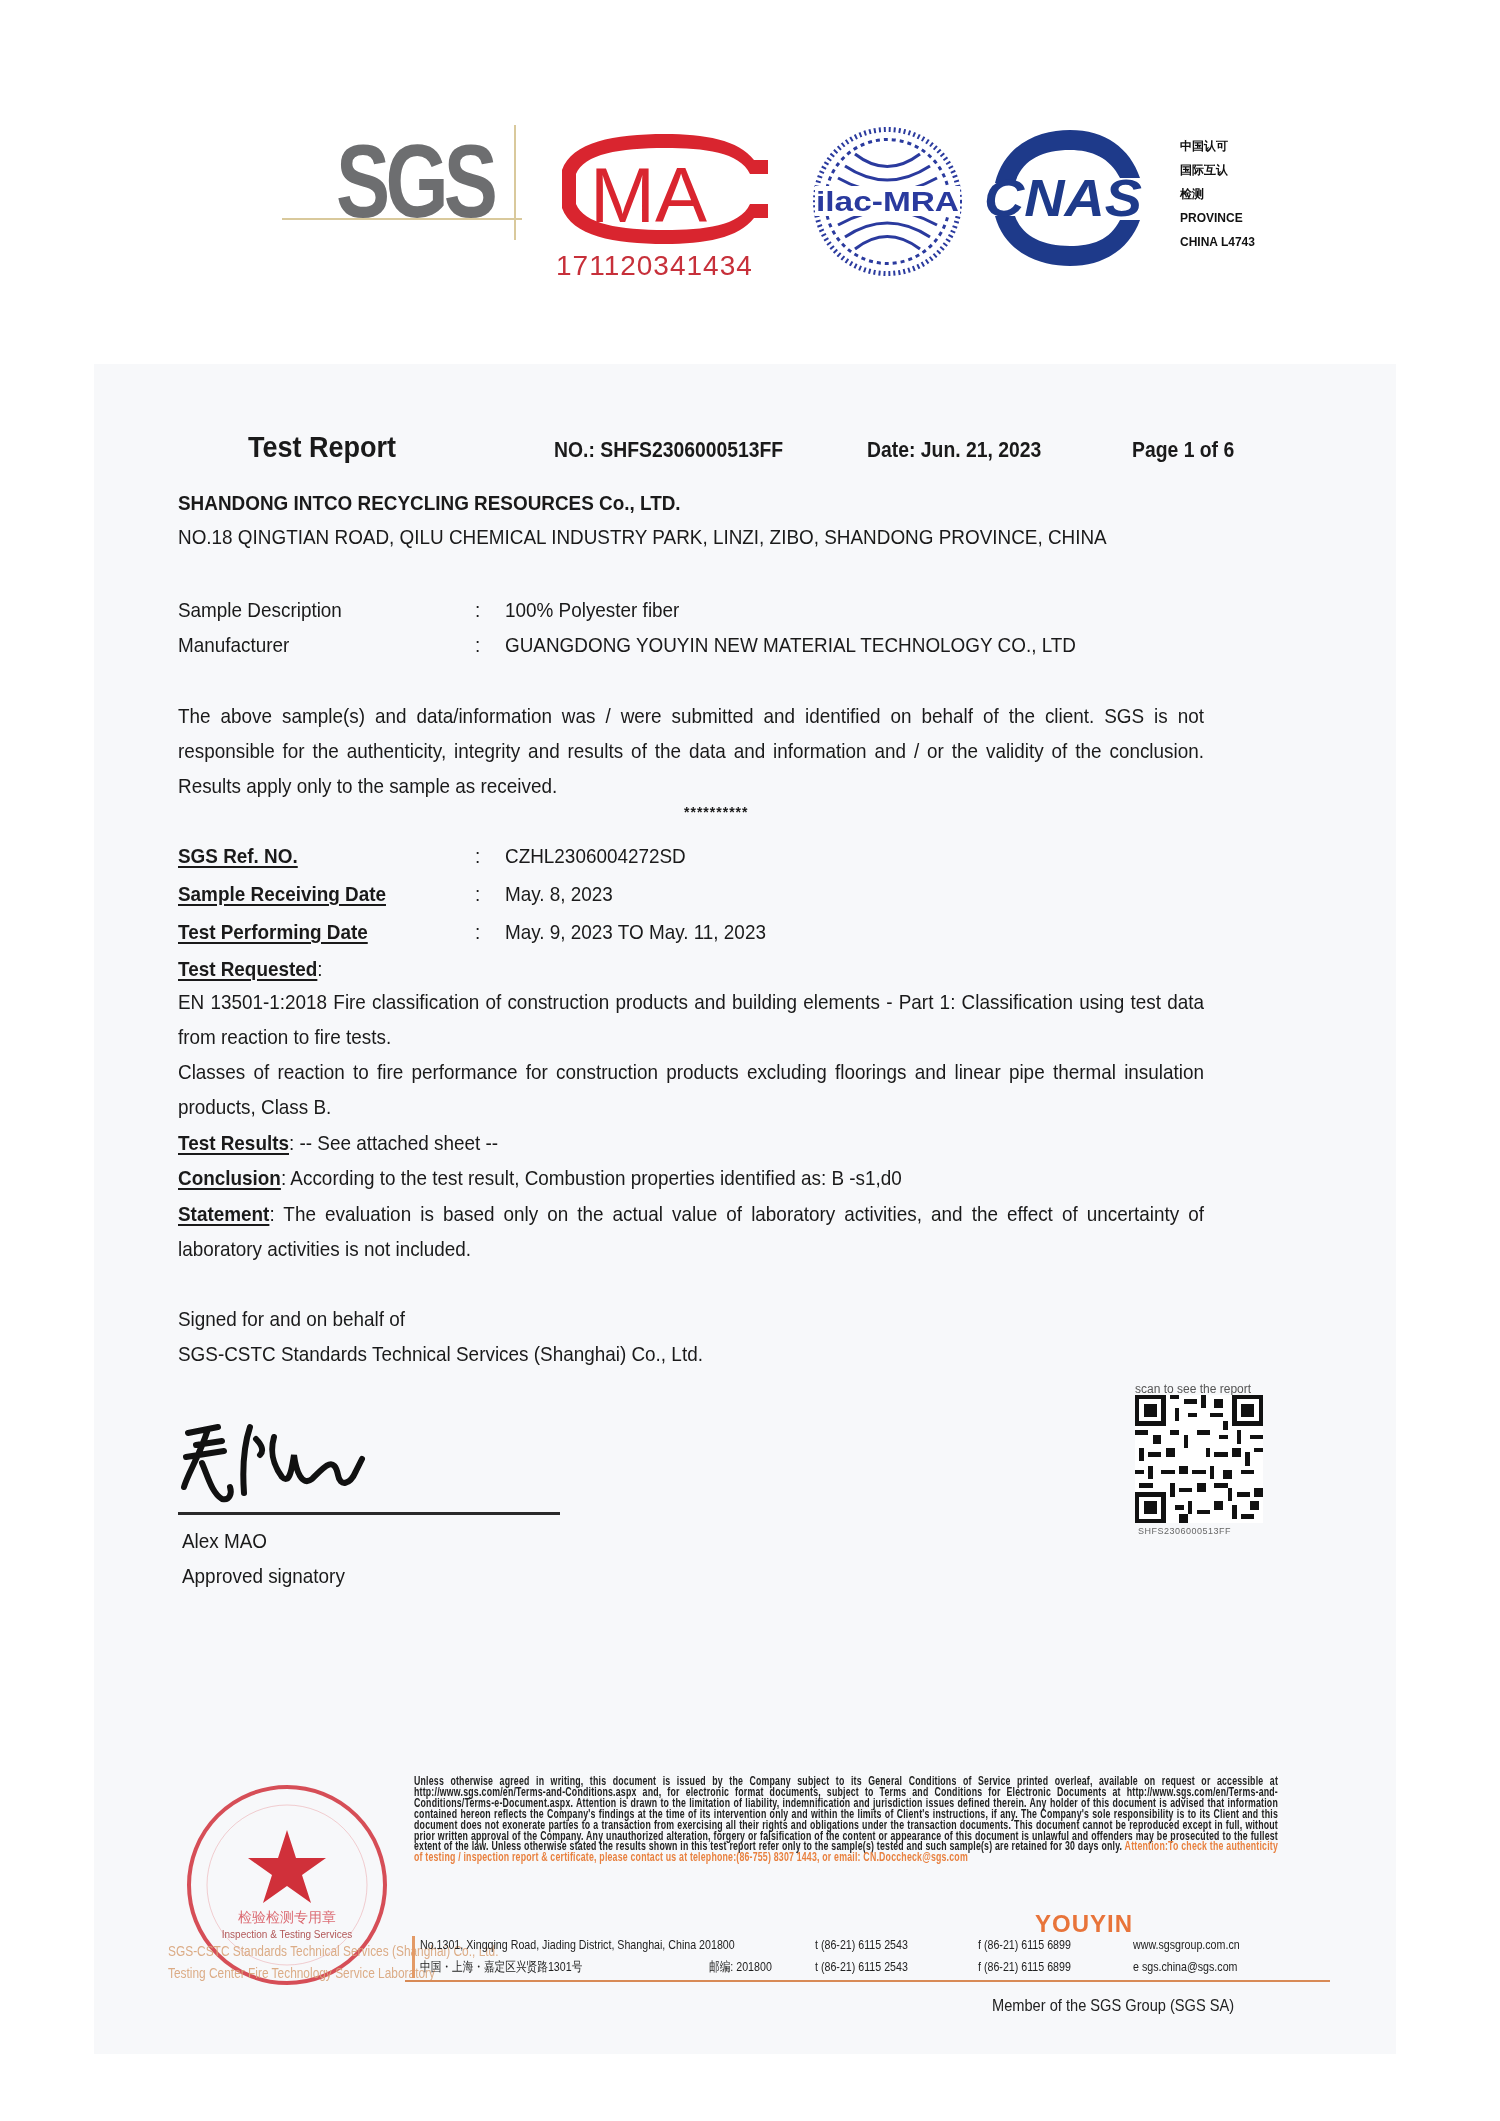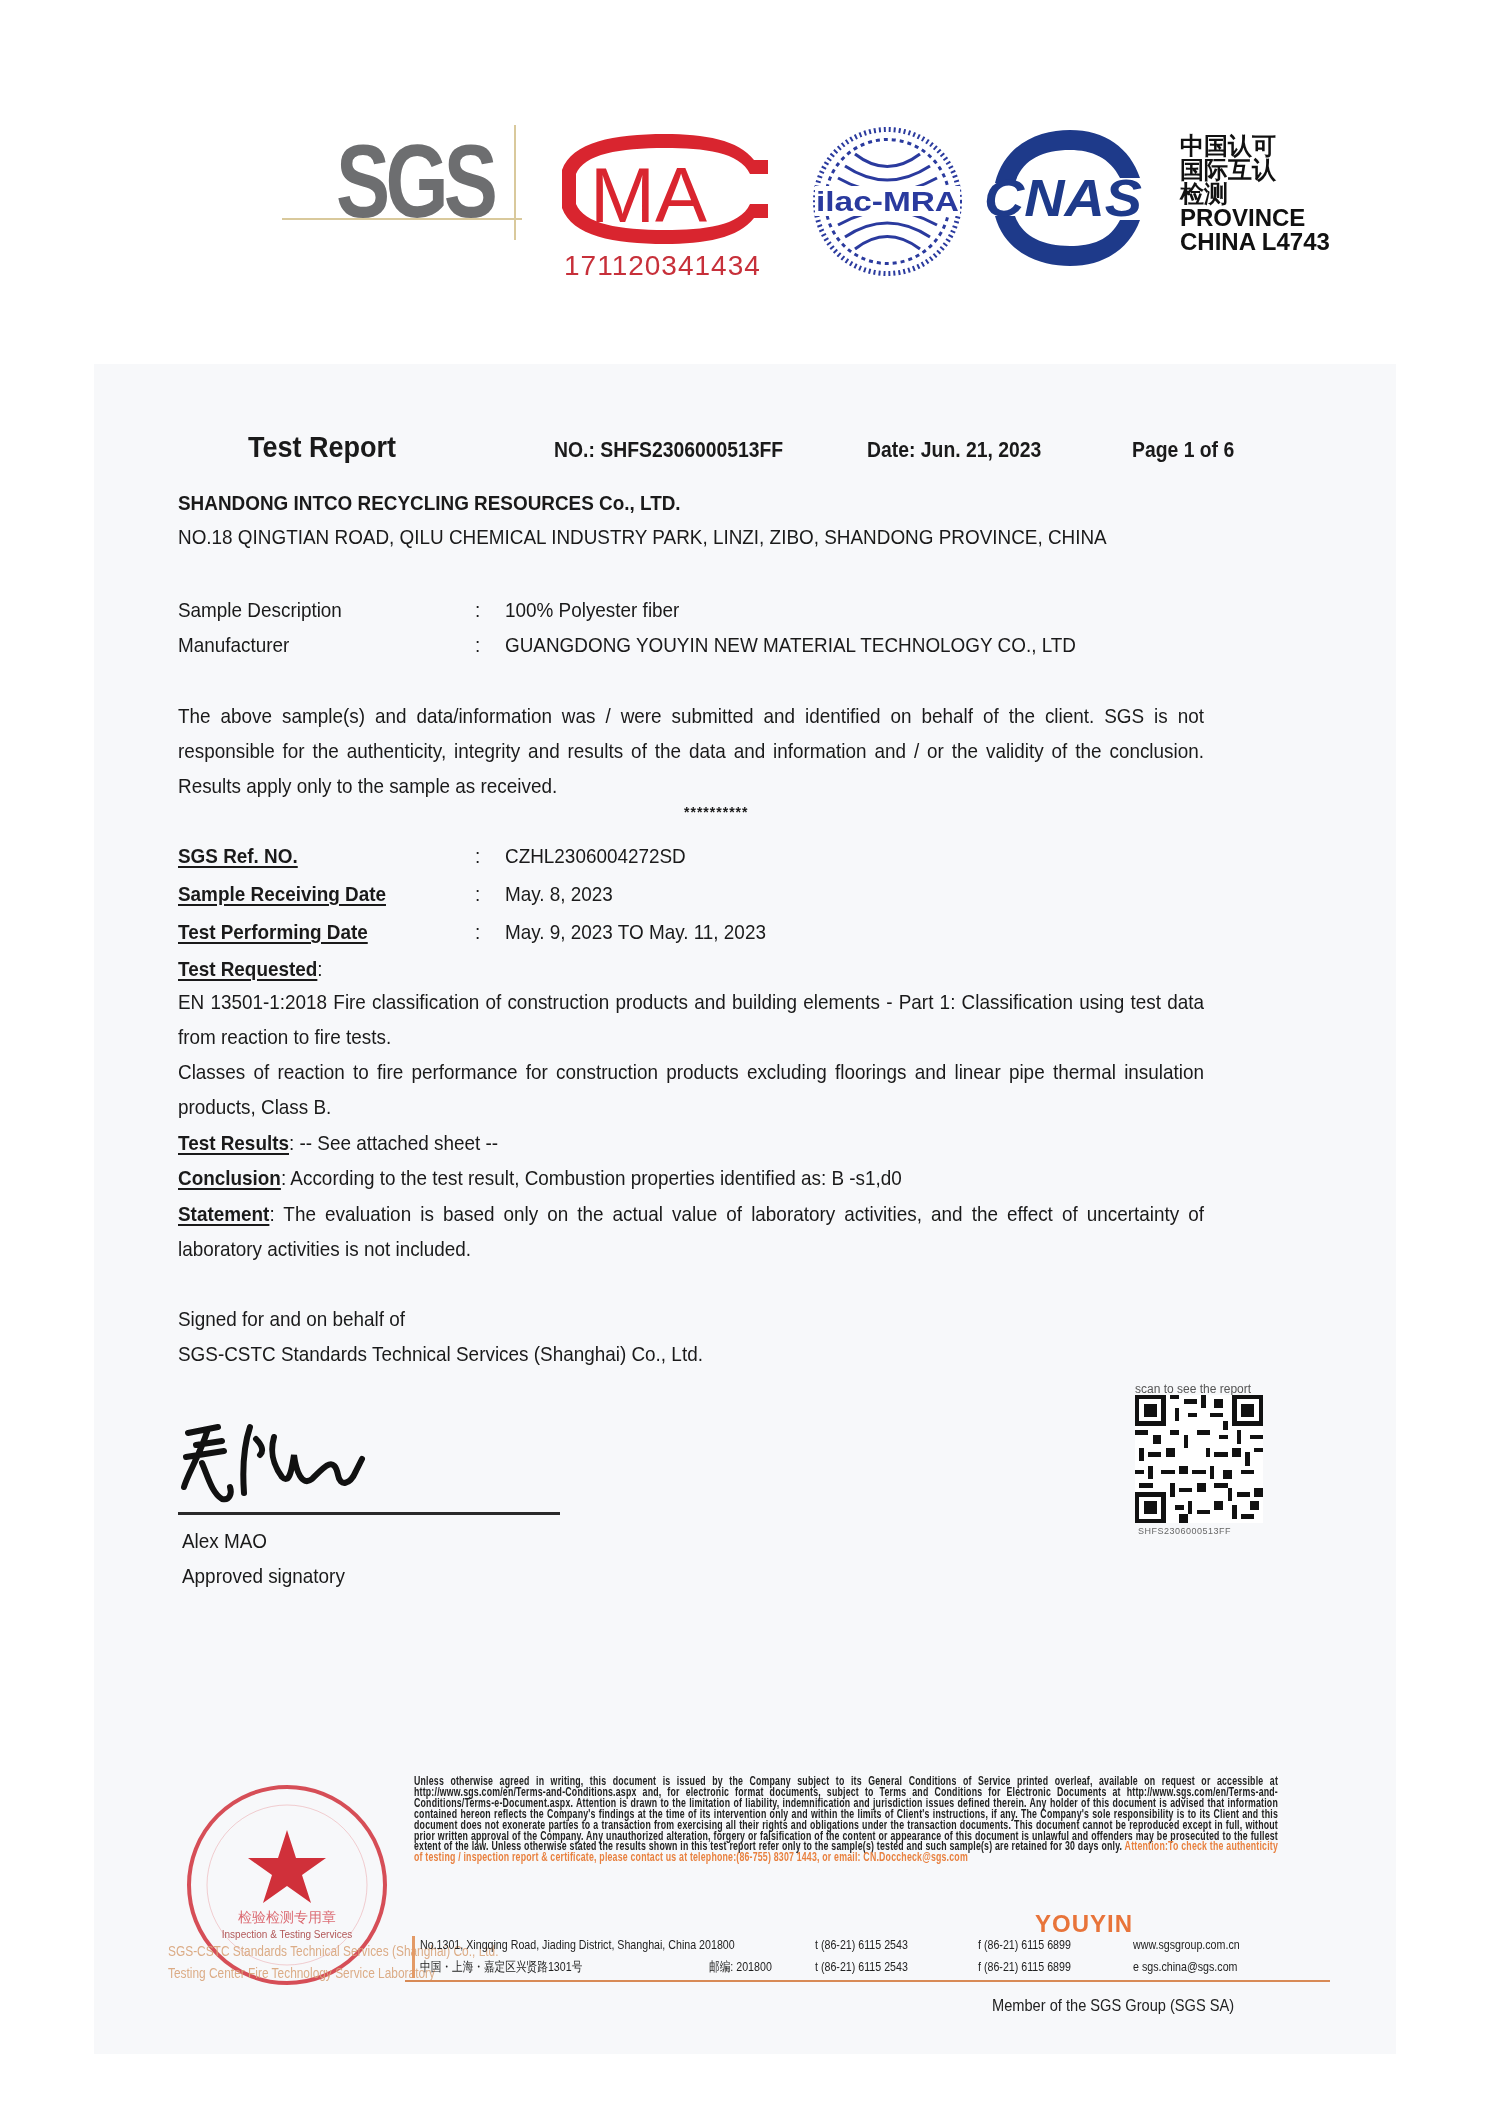--- a/index.html
+++ b/index.html
@@ -11,26 +11,26 @@
 
   
   .sgs-logo { left:282px; top:125px; width:235px; height:115px; }
   .sgs-text { position:absolute; left:54px; top:4px; font-family:"Liberation Sans", sans-serif; font-weight:bold;
     font-size:104px; letter-spacing:-6px; color:#6d6e70; transform:scaleX(0.78); transform-origin:left top; line-height:1; }
   .sgs-hline { position:absolute; left:0; top:93px; width:240px; height:2px; background:#d9c99c; }
   .sgs-vline { position:absolute; left:232px; top:0; width:2px; height:115px; background:#d9c99c; }
 
   .cma-logo { left:550px; top:130px; width:232px; height:158px; }
   .cma-ring { position:absolute; left:4px; top:0; width:222px; height:118px; }
-  .cma-num { position:absolute; left:14px; top:120px; font-size:28px; color:#c7303a; letter-spacing:1px; }
+  .cma-num { position:absolute; left:6px; top:120px; font-size:28px; color:#c7303a; letter-spacing:1px; }
 
   .ilac-logo { left:810px; top:124px; width:155px; height:155px; }
   .cnas-logo { left:980px; top:128px; width:165px; height:140px; }
 
-  .cnas-side { left:1180px; top:134px; font-size:24px; font-weight:bold; line-height:24px; color:#111; }
+  .cnas-side { left:1180px; top:134px; font-size:12px; font-weight:bold; line-height:24px; color:#111; }
   .cnas-side div { white-space:nowrap; }
 
   
   .panel { left:94px; top:364px; width:1302px; height:1690px; background:#f7f8fa; }
 
   .hdr-title { left:248px; top:430px; font-size:30px; font-weight:bold; transform:scaleX(0.9); transform-origin:left top; }
   .hdr-no { left:554px; top:437px; font-size:22px; font-weight:bold; transform:scaleX(0.88); transform-origin:left top; white-space:nowrap; }
   .hdr-date { left:867px; top:437px; font-size:22px; font-weight:bold; transform:scaleX(0.88); transform-origin:left top; white-space:nowrap; }
   .hdr-page { left:1132px; top:437px; font-size:22px; font-weight:bold; transform:scaleX(0.88); transform-origin:left top; white-space:nowrap; }
 

